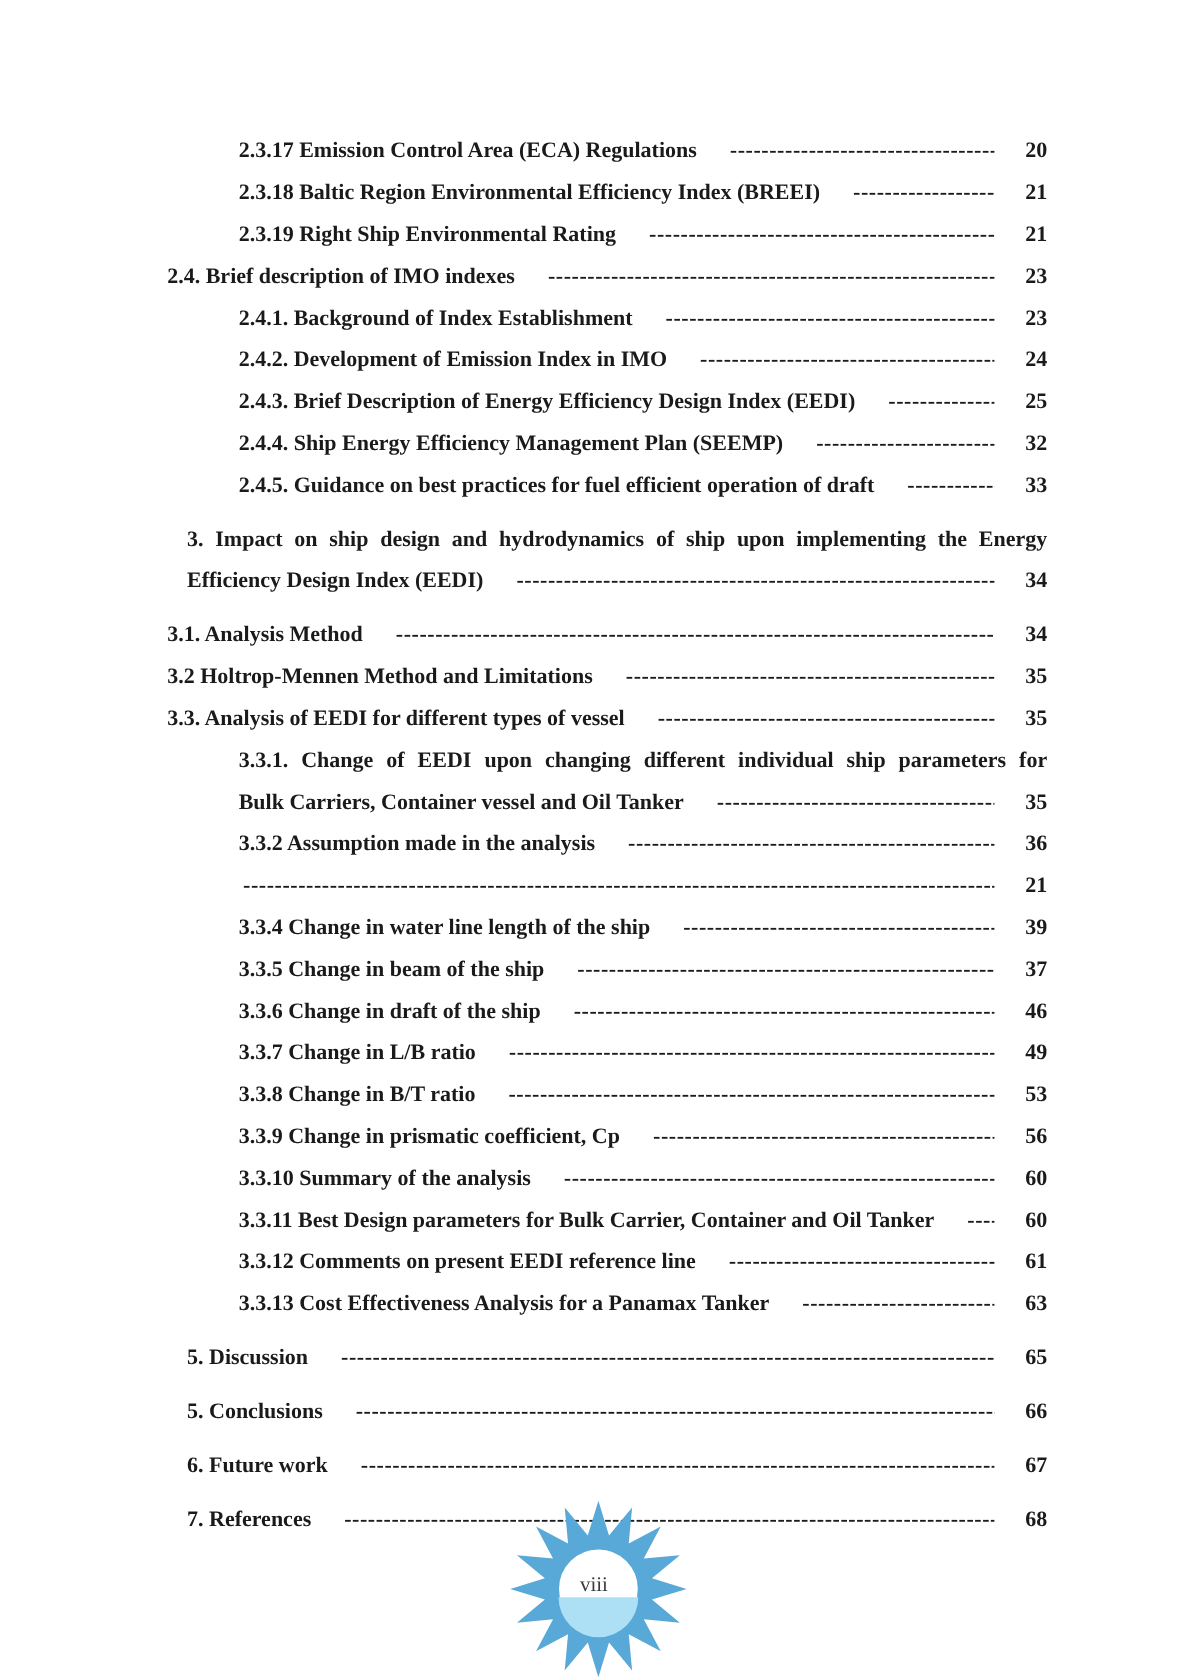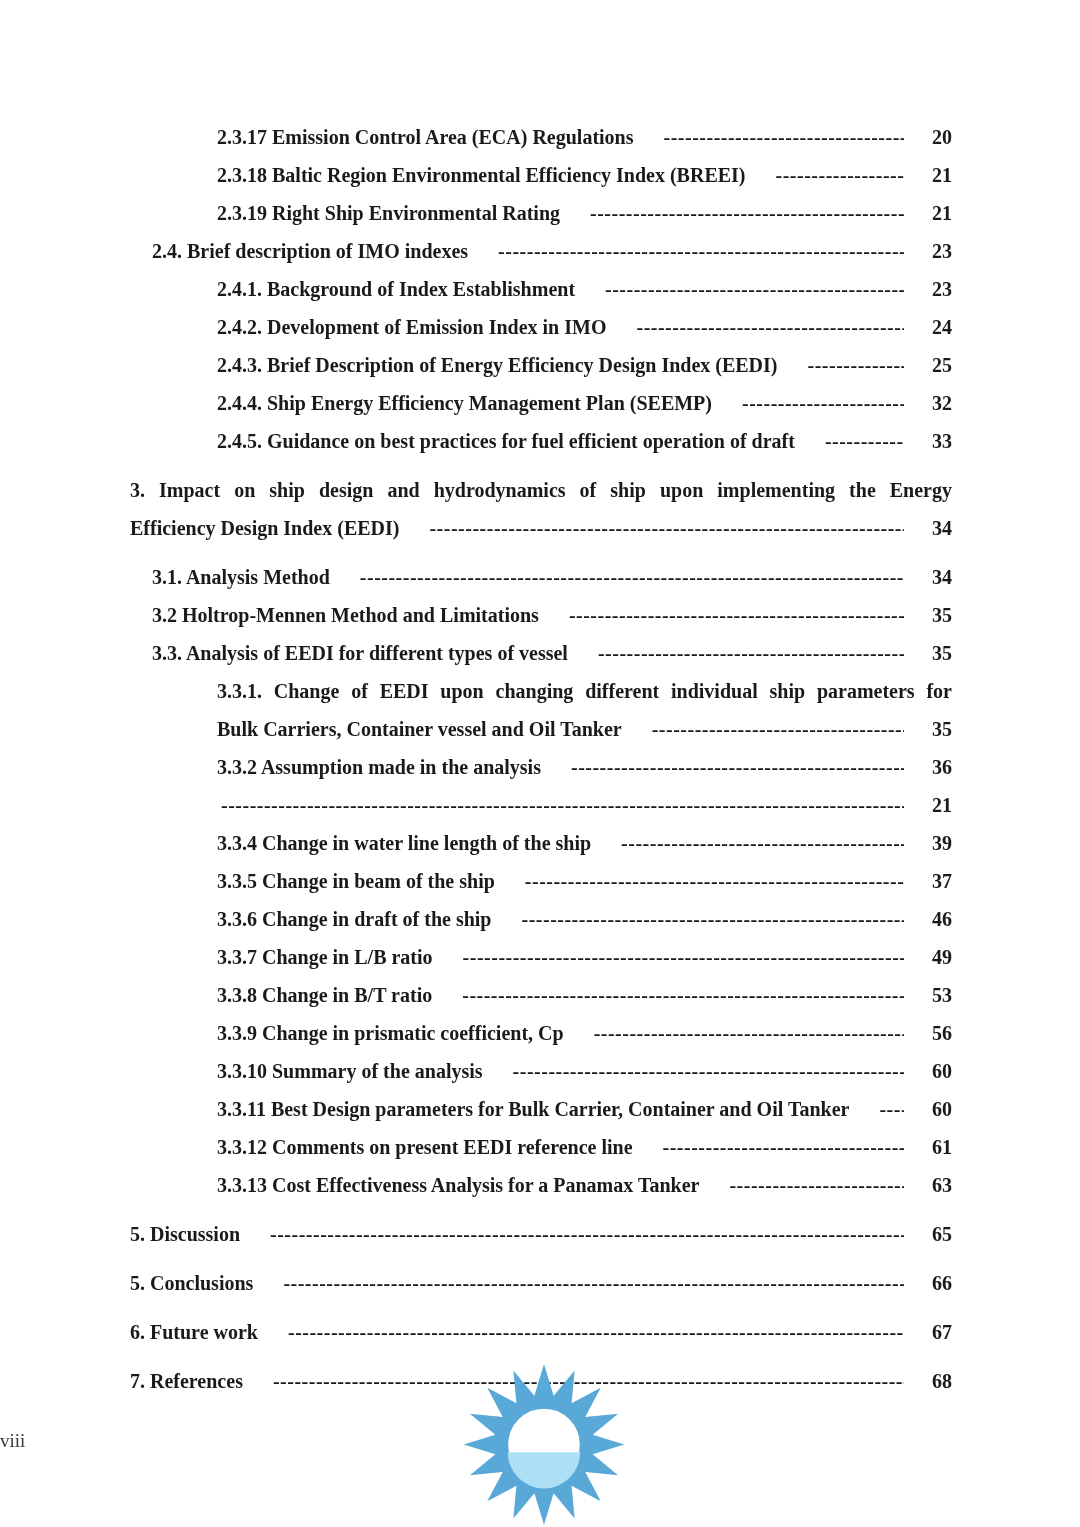--- a/index.html
+++ b/index.html
@@ -21,21 +21,21 @@
     position: absolute;
     left: 130px;
     right: 128px;
     top: 118px;
     font-size: 20px;
     font-weight: bold;
     z-index: 1;
   }
   .toc-entry { line-height: 38px; }
   .toc-entry.space-before { margin-top: 11px; }
-  .indent-0 { padding-left: 0; }
+  .indent-0 { padding-left: 0; margin-left: 40px; }
   .indent-1 { padding-left: 22px; }
   .indent-2 { padding-left: 87px; }
 
   .pre-line {
     text-align: justify;
     text-align-last: justify;
     overflow: hidden;
     hyphens: none;
   }
   .row {
@@ -53,21 +53,21 @@
     letter-spacing: 0.5px;
   }
   .pagenum { white-space: nowrap; }
 
   
   .footer {
     position: absolute;
     top: 1430px;
     left: 0;
     right: 0;
-    text-align: left;
+    text-align: center;
     font-size: 19px;
     font-weight: normal;
     color: #3a3a3a;
     z-index: 4;
   }
 
   
   .watermark {
     position: absolute;
     left: 8px;

